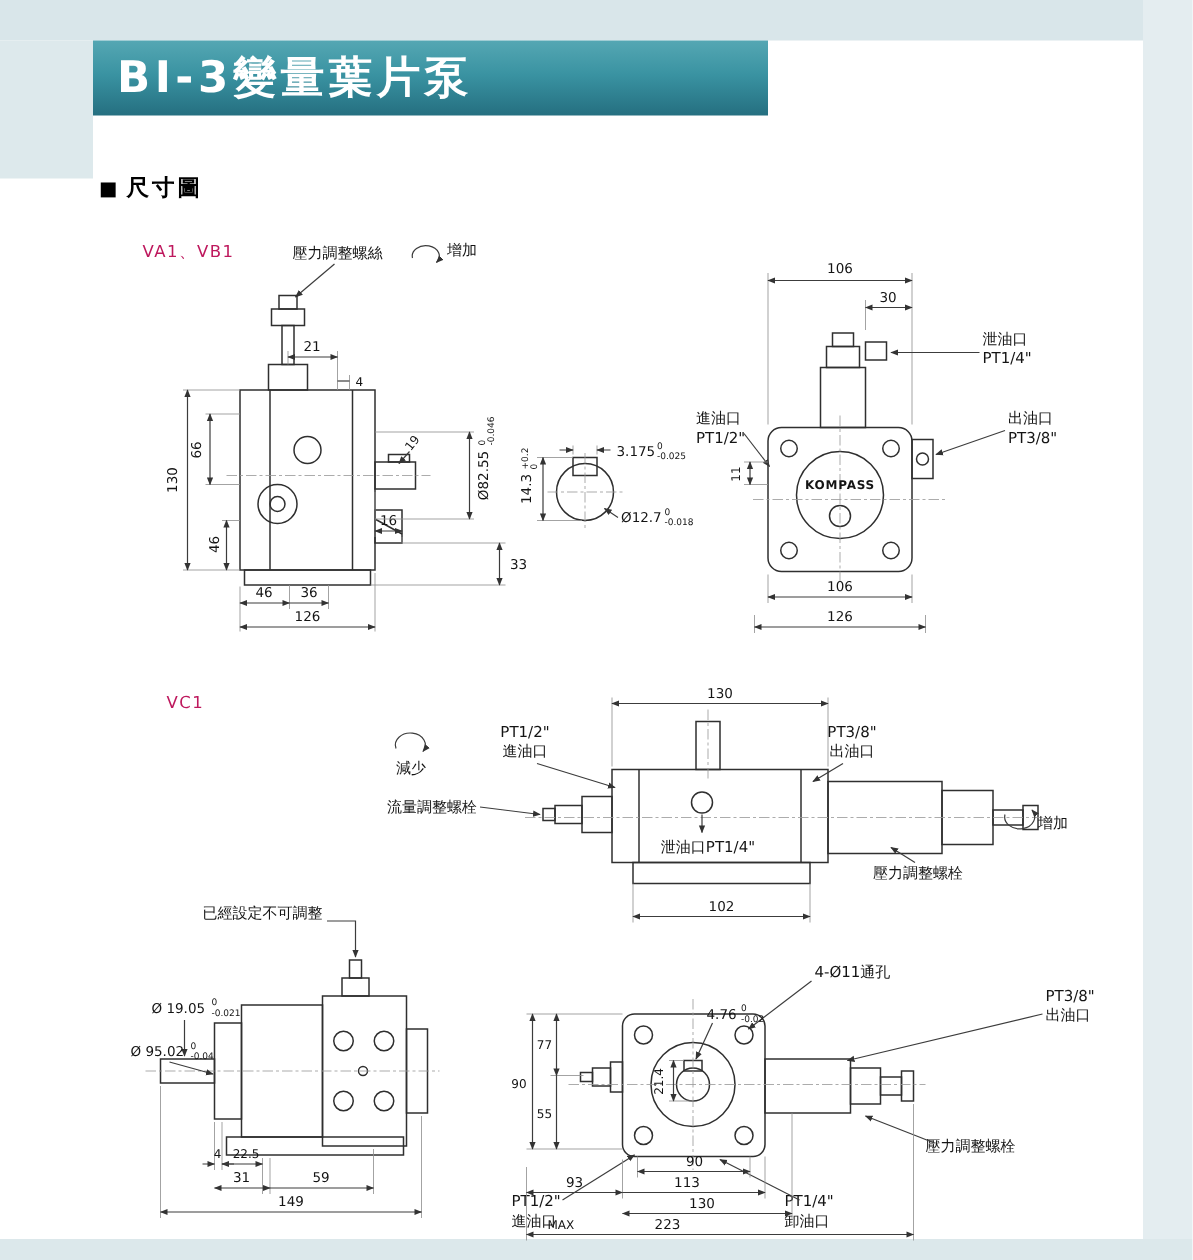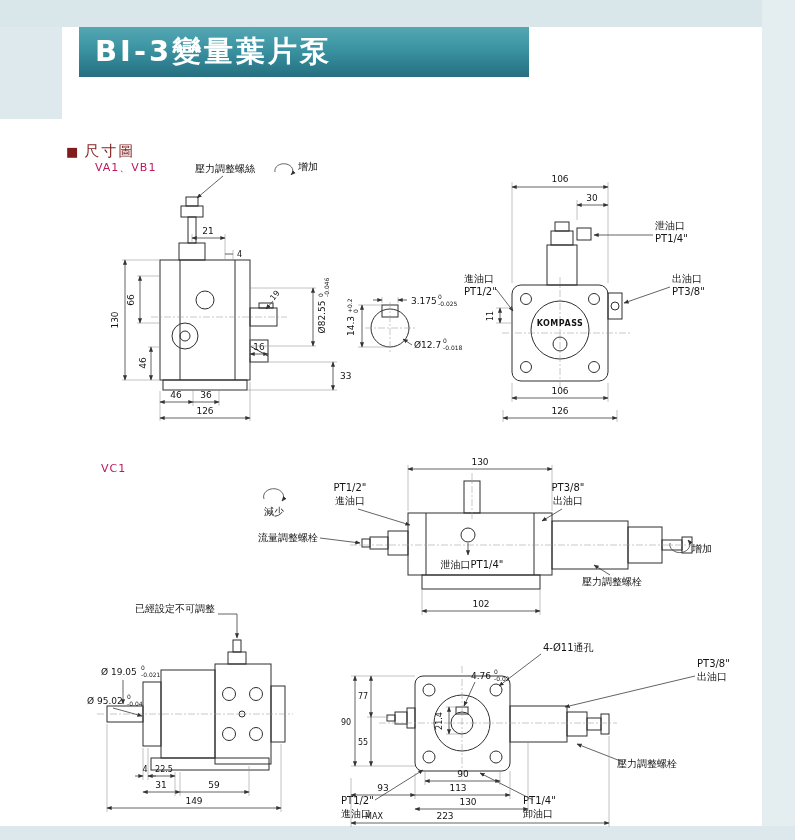--- a/index.html
+++ b/index.html
@@ -1,28 +1,28 @@
 <!DOCTYPE html>
 <html><head>
 <meta charset="utf-8">
 <style>
   * { margin:0; padding:0; box-sizing:border-box; }
   html,body { background:#f0f4f6; }
   body { font-family:"DejaVu Sans","Liberation Sans",sans-serif; }
   .page { position:relative; width:795px; height:840px; background:#ffffff; overflow:hidden; margin:0 auto; }
   .strip { position:absolute; }
-  .banner { position:absolute; left:79px; top:27px; width:450px; height:50px;
+  .banner { position:absolute; left:62px; top:27px; width:450px; height:50px;
             background:linear-gradient(180deg,#55a7b3 0%,#3a93a2 45%,#256f80 100%);
             display:flex; align-items:center; padding-left:16px; }
   .banner-title { color:#ffffff; font-size:29px; font-weight:bold; letter-spacing:3px; white-space:nowrap; }
   .logo { position:absolute; left:541px; top:31px; height:42px; line-height:42px;
           color:#0f7fa2; font-size:32px; font-weight:800; letter-spacing:1px; white-space:nowrap; }
   .logo .reg { font-size:13px; position:relative; top:-13px; margin-left:2px; font-weight:bold; }
-  .section-head { position:absolute; left:66px; top:142px; color:#7f1d1d; font-size:15px;
-                  font-weight:normal; letter-spacing:2px; }
+  .section-head { position:absolute; left:66px; top:116px; color:#000000; font-size:15px;
+                  font-weight:bold; letter-spacing:2px; }
   .section-head .bullet { font-size:13px; margin-right:4px; }
   .model-label { position:absolute; font-size:11px; font-weight:normal; color:#be185d; letter-spacing:1px; }
   .note { position:absolute; left:95px; top:434px; font-size:11.5px; color:#1c1c1c; letter-spacing:0.5px; }
   .drw { position:absolute; }
   svg text { fill:#141414; stroke:none; }
   .lbl  { font-size:10px; }
   .dim  { font-size:9px; }
   .dimS { font-size:8px; }
   .tol  { font-size:6px; }
   .face { font-size:8px; font-weight:bold; letter-spacing:0.5px; }
@@ -43,21 +43,21 @@
 
   <div class="banner">
     <span class="banner-title">BI-3變量葉片泵</span>
   </div>
 
   <div class="section-head">
     <span class="bullet">■</span><span>尺寸圖</span>
   </div>
 
   <div class="model-label" style="left:95px;top:160px">VA1、VB1</div>
-  <div class="model-label" style="left:101px;top:462px">VC1</div>
+  <div class="model-label" style="left:111px;top:462px">VC1</div>
 
   <svg class="drw" style="left:85px;top:150px" width="380" height="295" viewBox="0 0 380 295">
     <defs>
       <marker id="aA" viewBox="0 0 10 10" refX="9" refY="5" markerWidth="6.5" markerHeight="6.5" orient="auto-start-reverse">
         <path d="M0,1L10,5L0,9z" fill="#333"></path>
       </marker>
     </defs>
 
     <text class="lbl" x="140" y="22" text-anchor="middle">壓力調整螺絲</text>
     <path class="dl" d="M138,26 L112,48" marker-end="url(#aA)"></path>

